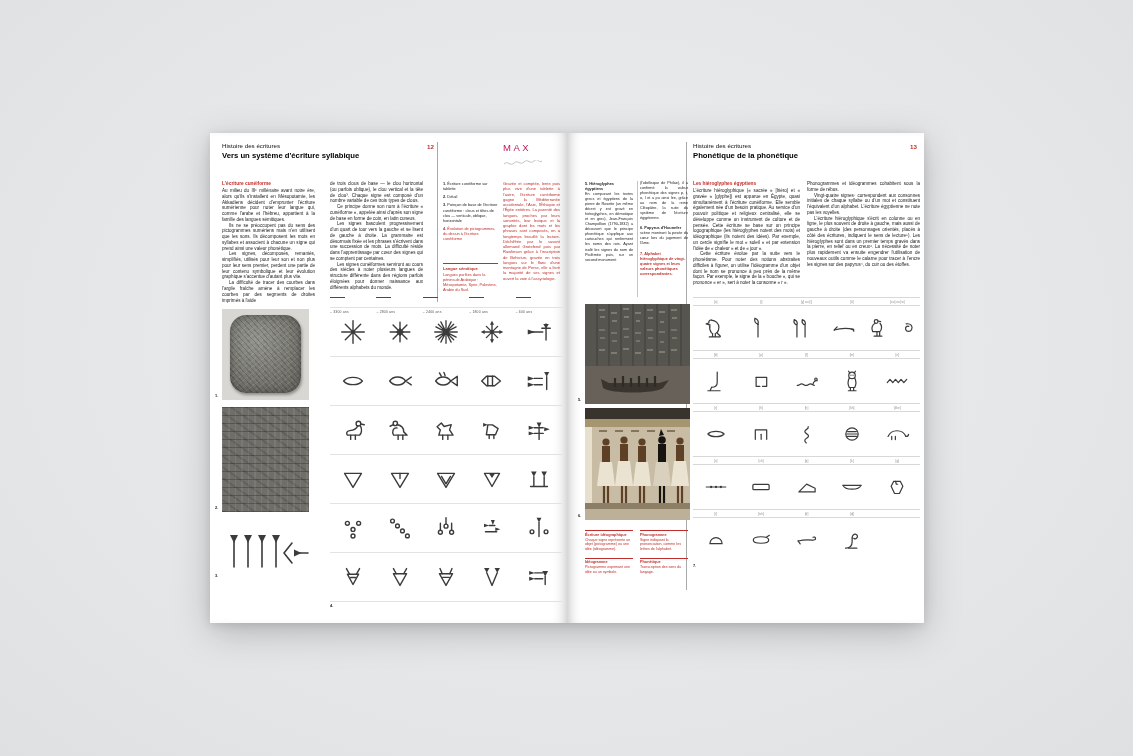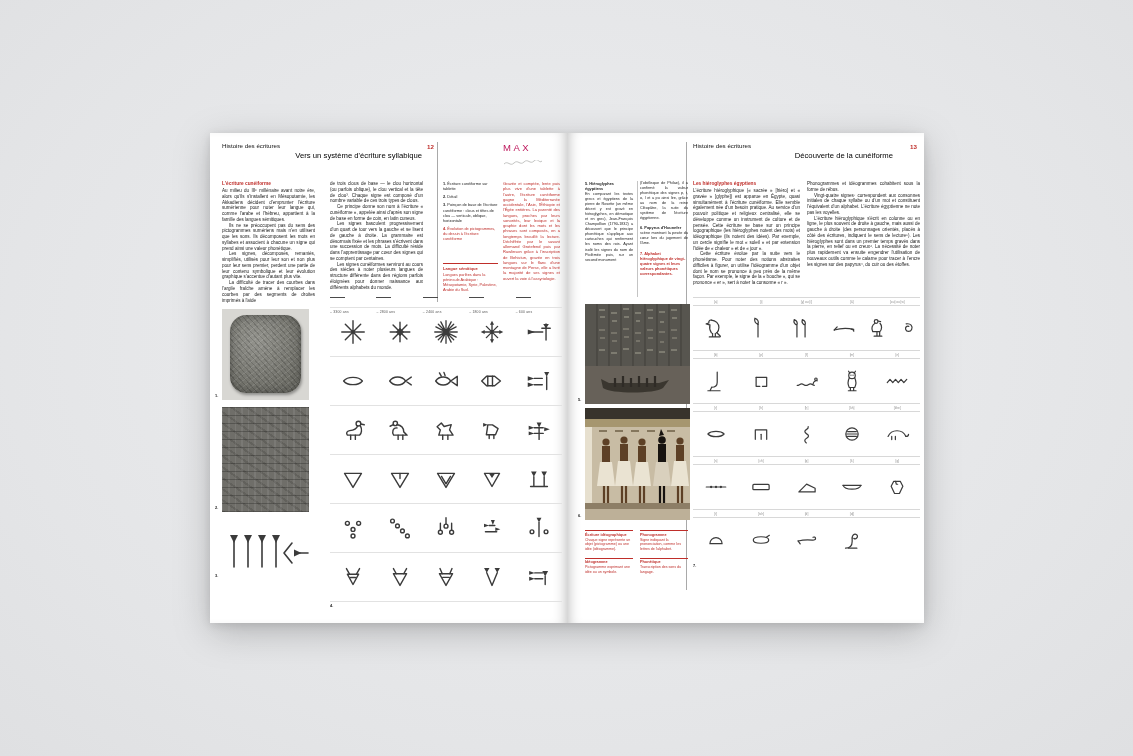--- a/index.html
+++ b/index.html
@@ -8,21 +8,21 @@
     background:radial-gradient(ellipse at 50% 45%, #edeef0 0%, #e4e5e7 70%, #dfe0e2 100%);
     font-family:"Liberation Sans", sans-serif;color:#1a1a1a;
   }
   .spread{position:absolute;left:210px;top:133px;display:flex;
     filter:drop-shadow(0 9px 18px rgba(0,0,0,.20)) drop-shadow(0 2px 5px rgba(0,0,0,.12));}
   .page{position:relative;width:357px;height:490px;background:#fff;}
   .page.left{box-shadow:inset -10px 0 14px -10px rgba(0,0,0,.30);}
   .page.right{box-shadow:inset 10px 0 14px -10px rgba(0,0,0,.33);}
   .abs{position:absolute;}
   .kicker{font-size:6.2px;line-height:1.25;color:#111;}
-  .title{font-size:7.7px;font-weight:400;line-height:1.2;margin-top:1px;color:#000;text-align:right;}
+  .title{font-size:7.7px;font-weight:700;line-height:1.2;margin-top:1px;color:#000;}
   .folio{font-size:6.2px;font-weight:700;color:var(--accent);text-align:right;}
   .sec-heading{font-size:4.8px;font-weight:700;color:var(--accent);}
   .col .para{font-size:4.55px;line-height:1.27;text-align:justify;margin:0;color:#191919;}
   .col .para.ind{text-indent:7px;}
   .cap{font-size:3.9px;line-height:1.32;color:#1d1d1d;margin-bottom:3px;}
   .cap .cn{font-weight:700;}
   .cap.red,.cap.red .cn{color:var(--accent);}
   .glossary{border-top:1.6px solid var(--accent);padding-top:2px;}
   .g-term{font-size:4.1px;font-weight:700;color:var(--accent);margin-bottom:1px;}
   .g-def{font-size:3.9px;line-height:1.32;color:var(--accent);}
@@ -665,21 +665,21 @@
       </div>
     <span class="fig-n" style="left:120px;top:470px;">4.</span>
   </section>
 
   <section class="page right">
     <div class="vrule" style="left:119px;top:9px;height:448px;"></div>
     <div class="vrule" style="left:70px;top:48px;height:116px;background:#c4c4c4;"></div>
 
     <header class="abs" style="left:126px;top:9px;width:200px;">
       <div class="kicker">Histoire des écritures</div>
-      <div class="title">Découverte de la cunéiforme</div>
+      <div class="title">Phonétique de la phonétique</div>
     </header>
     <div class="abs folio" style="left:328px;top:10px;width:22px;">13</div>
 
     <div class="abs sec-heading" style="left:126px;top:48px;width:110px;">Les hiéroglyphes égyptiens</div>
     <div class="abs col" style="left:126px;top:55px;width:107px;">
         <p class="para">L'écriture hiéroglyphique (« sacrée » [hiéro] et « gravée » [glyphe]) est apparue en Égypte, quasi simultanément à l'écriture cunéiforme. Elle semble également née d'un besoin pratique. Au service d'un pouvoir politique et religieux centralisé, elle se développe comme un instrument de culture et de pensée. Cette écriture se base sur un principe logographique (les hiéroglyphes notent des mots) et idéographique (ils notent des idées). Par exemple, un cercle signifie le mot « soleil » et par extension l'idée de « chaleur » et de « jour ».</p>
         <p class="para ind">Cette écriture évolue par la suite vers le phonétisme. Pour noter des notions abstraites difficiles à figurer, on utilise l'idéogramme d'un objet dont le nom se prononce à peu près de la même façon. Par exemple, le signe de la « bouche », qui se prononce « er », sert à noter la consonne « r ».</p>
       </div>
     <div class="abs col" style="left:240px;top:48px;width:113px;">
         <p class="para">Phonogrammes et idéogrammes cohabitent sous la forme de rébus.</p>

